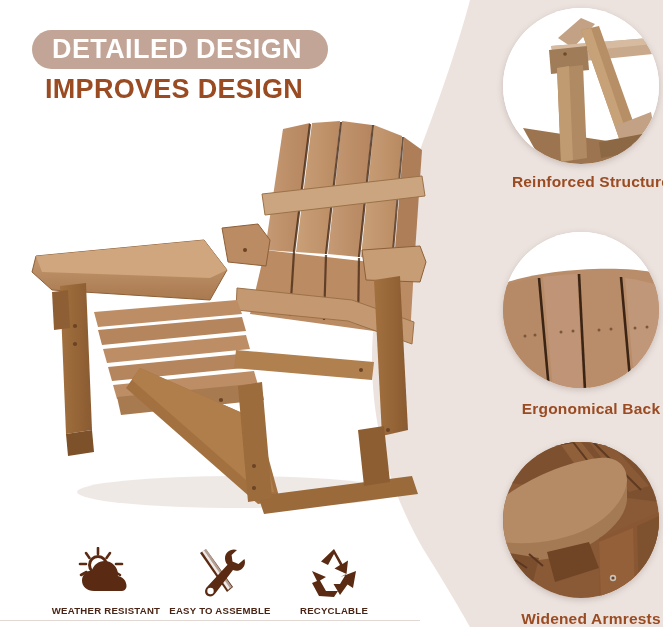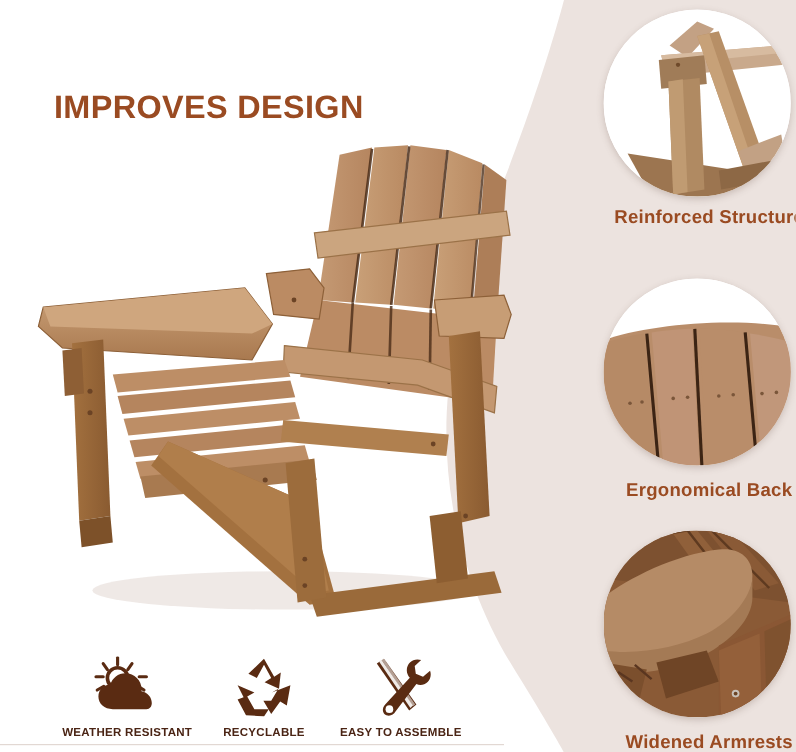--- a/index.html
+++ b/index.html
@@ -75,20 +75,23 @@
 
 <div id="root">
 
   <div class="bg-beige"></div>
 
   <svg class="white-curve" viewBox="0 0 663 627">
     <path d="M0,0 L470,0 C470,0 455,60 420,150 C388,232 372,300 372,360
              C372,430 392,500 430,560 C455,600 470,627 470,627 L0,627 Z" fill="#ffffff"></path>
   </svg>
 
+  <div class="badge">
+    <span class="badge-text">DETAILED DESIGN</span>
+  </div>
   <div class="subtitle">IMPROVES DESIGN</div>
 
   <div class="chair-wrap">
     <svg viewBox="0 0 430 420" width="430" height="420">
       <defs>
         <linearGradient id="slatA" x1="0" y1="0" x2="1" y2="0">
           <stop offset="0" stop-color="#c59a74"></stop>
             <stop offset="1" stop-color="#b5855f"></stop>
         </linearGradient>
         <linearGradient id="slatB" x1="0" y1="0" x2="1" y2="0">
@@ -271,49 +274,49 @@
                      C40,28 40,28.5 39.9,29 C45,30 48.5,34 48.5,38.8
                      C48.5,41.5 47,44 44,44 Z"></path>
           </g>
         </svg>
       </div>
       <div class="f-label">WEATHER RESISTANT</div>
     </div>
 
     <div class="feature">
       <div class="f-icon">
-        <svg width="52" height="50" viewBox="0 0 52 50">
-          <g fill="#5a2b12">
-
-            <path d="M26,2 L34.5,17 L40,13.5 L38.5,27 L26.5,21.5 L32,18 L26,7 L20,18 L13,14.5 Z"></path>
-
-            <path d="M48,24 L45,41 L39.5,37.5 L32,48 L25.5,37 L32,37 L38,27 L32.5,30 Z"></path>
-
-            <path d="M4,24 L18,30 L12,33.5 L18,44 L30,44 L26,50 L11,49 L4,36 L9,34 Z"></path>
-          </g>
-        </svg>
-      </div>
-      <div class="f-label">RECYCLABLE</div>
-    </div>
-
-    <div class="feature">
-      <div class="f-icon">
         <svg width="54" height="50" viewBox="0 0 54 50">
           <g fill="#5a2b12">
 
             <path d="M7,6 L13,2 L40,40 L34,45 Z"></path>
             <path d="M9,4.5 L11,3 L37,41 L35,43 Z" fill="#ffffff" opacity="0.9"></path>
             <path d="M11,3 L13,2 L39,40 L37,41.5 Z" fill="#ffffff" opacity="0.55"></path>
 
             <path d="M44,3 C38,1 32,5 32,11.5 C32,14 33,16 34.5,17.8
                      L14,40 C11,43.2 11.6,47.5 15,49 C18,50.2 21,48.6 22.6,46
                      L40,23 C42,24 44.5,24 46.5,23.2 C51,21.5 53,16.5 51.4,12
                      L45.5,17 L39.5,14.5 L38.6,8 Z"></path>
             <circle cx="17.5" cy="44" r="3.2" fill="#ffffff"></circle>
           </g>
         </svg>
       </div>
       <div class="f-label">EASY TO ASSEMBLE</div>
     </div>
+
+    <div class="feature">
+      <div class="f-icon">
+        <svg width="52" height="50" viewBox="0 0 52 50">
+          <g fill="#5a2b12">
+
+            <path d="M26,2 L34.5,17 L40,13.5 L38.5,27 L26.5,21.5 L32,18 L26,7 L20,18 L13,14.5 Z"></path>
+
+            <path d="M48,24 L45,41 L39.5,37.5 L32,48 L25.5,37 L32,37 L38,27 L32.5,30 Z"></path>
+
+            <path d="M4,24 L18,30 L12,33.5 L18,44 L30,44 L26,50 L11,49 L4,36 L9,34 Z"></path>
+          </g>
+        </svg>
+      </div>
+      <div class="f-label">RECYCLABLE</div>
+    </div>
   </div>
 
   <div class="divider"></div>
 </div>
 
 </body></html>

